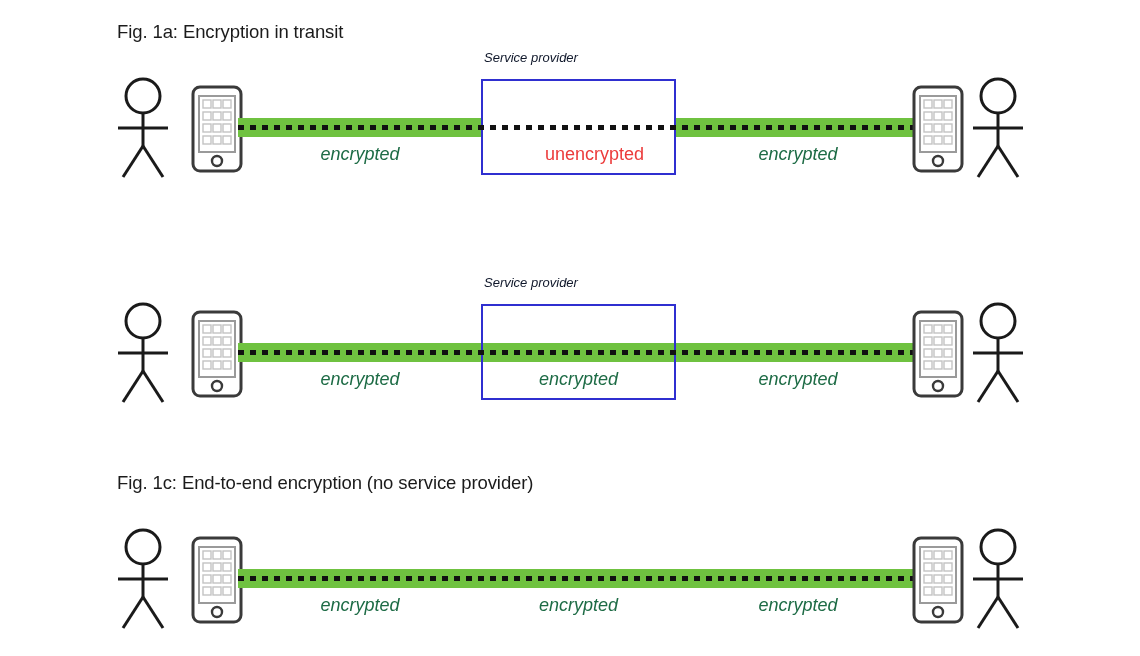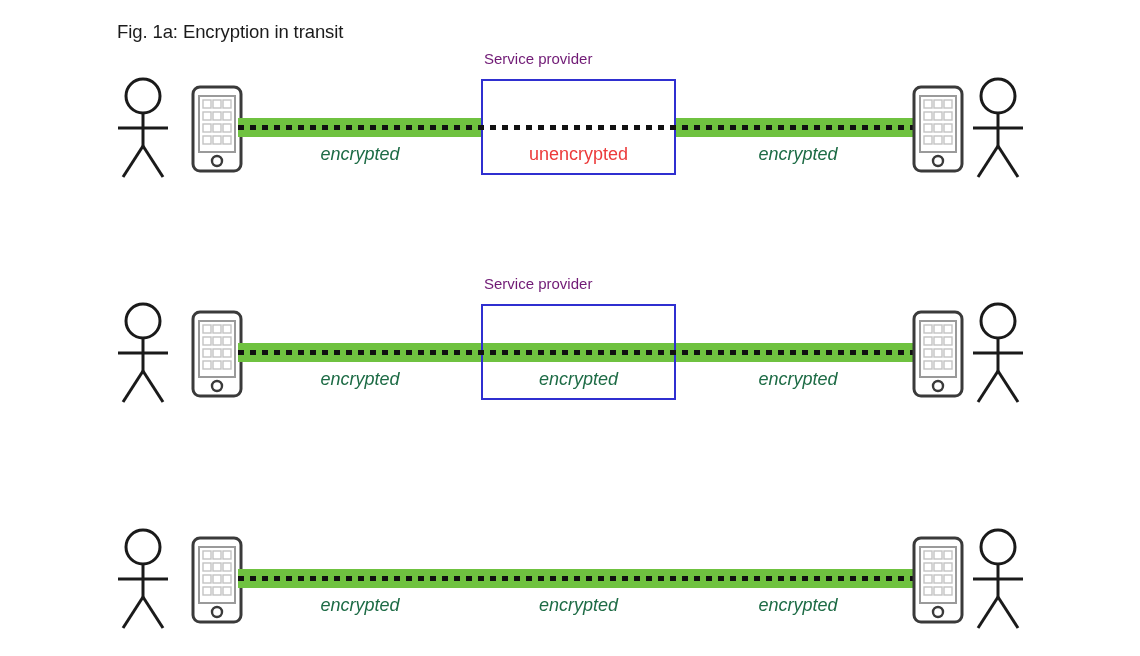--- a/index.html
+++ b/index.html
@@ -74,34 +74,35 @@
 
   
   .provider-box {
     position: absolute;
     border: 2px solid #2f2fd0;
     background: transparent;
     box-sizing: border-box;
   }
   .provider-label {
     position: absolute;
-    color: #701a75;
-    font-size: 15px;
+    color: #0f172a;
+    font-size: 13px;
     white-space: nowrap;
+    font-style: italic;
   }
 
   
   .chan-label {
     position: absolute;
     font-size: 18px;
     white-space: nowrap;
     text-align: center;
   }
   .chan-label.enc { color: #1d6b45; font-style: italic; }
-  .chan-label.unenc { color: #ec3b3b; }
+  .chan-label.unenc { color: #ec3b3b; padding-left: 16px; }
 </style>
 </head>
 <body>
 
 <div class="figure-block" style="top:0px;height:210px;">
   <div class="fig-title" style="top:21px;">Fig. 1a: Encryption in transit</div>
 
   <div class="scene" style="top:68px;">
 
     <div class="stick" style="left:110px;top:8px;">
@@ -258,20 +259,21 @@
       </svg>
     </div>
 
     <div class="chan-label enc" style="left:255px;top:76px;width:210px;">encrypted</div>
     <div class="chan-label enc" style="left:481px;top:76px;width:195px;">encrypted</div>
     <div class="chan-label enc" style="left:693px;top:76px;width:210px;">encrypted</div>
   </div>
 </div>
 
 <div class="figure-block" style="top:451px;height:205px;">
+  <div class="fig-title" style="top:21px;">Fig. 1c: End-to-end encryption (no service provider)</div>
 
   <div class="scene" style="top:68px;">
 
     <div class="stick" style="left:110px;top:8px;">
       <svg width="66" height="104" viewBox="0 0 66 104">
         <circle cx="33" cy="20" r="17" fill="none" stroke="#1a1a1a" stroke-width="3"></circle>
         <line x1="33" y1="37" x2="33" y2="72" stroke="#1a1a1a" stroke-width="3"></line>
         <line x1="8" y1="52" x2="58" y2="52" stroke="#1a1a1a" stroke-width="3"></line>
         <line x1="33" y1="70" x2="13" y2="101" stroke="#1a1a1a" stroke-width="3"></line>
         <line x1="33" y1="70" x2="53" y2="101" stroke="#1a1a1a" stroke-width="3"></line>

